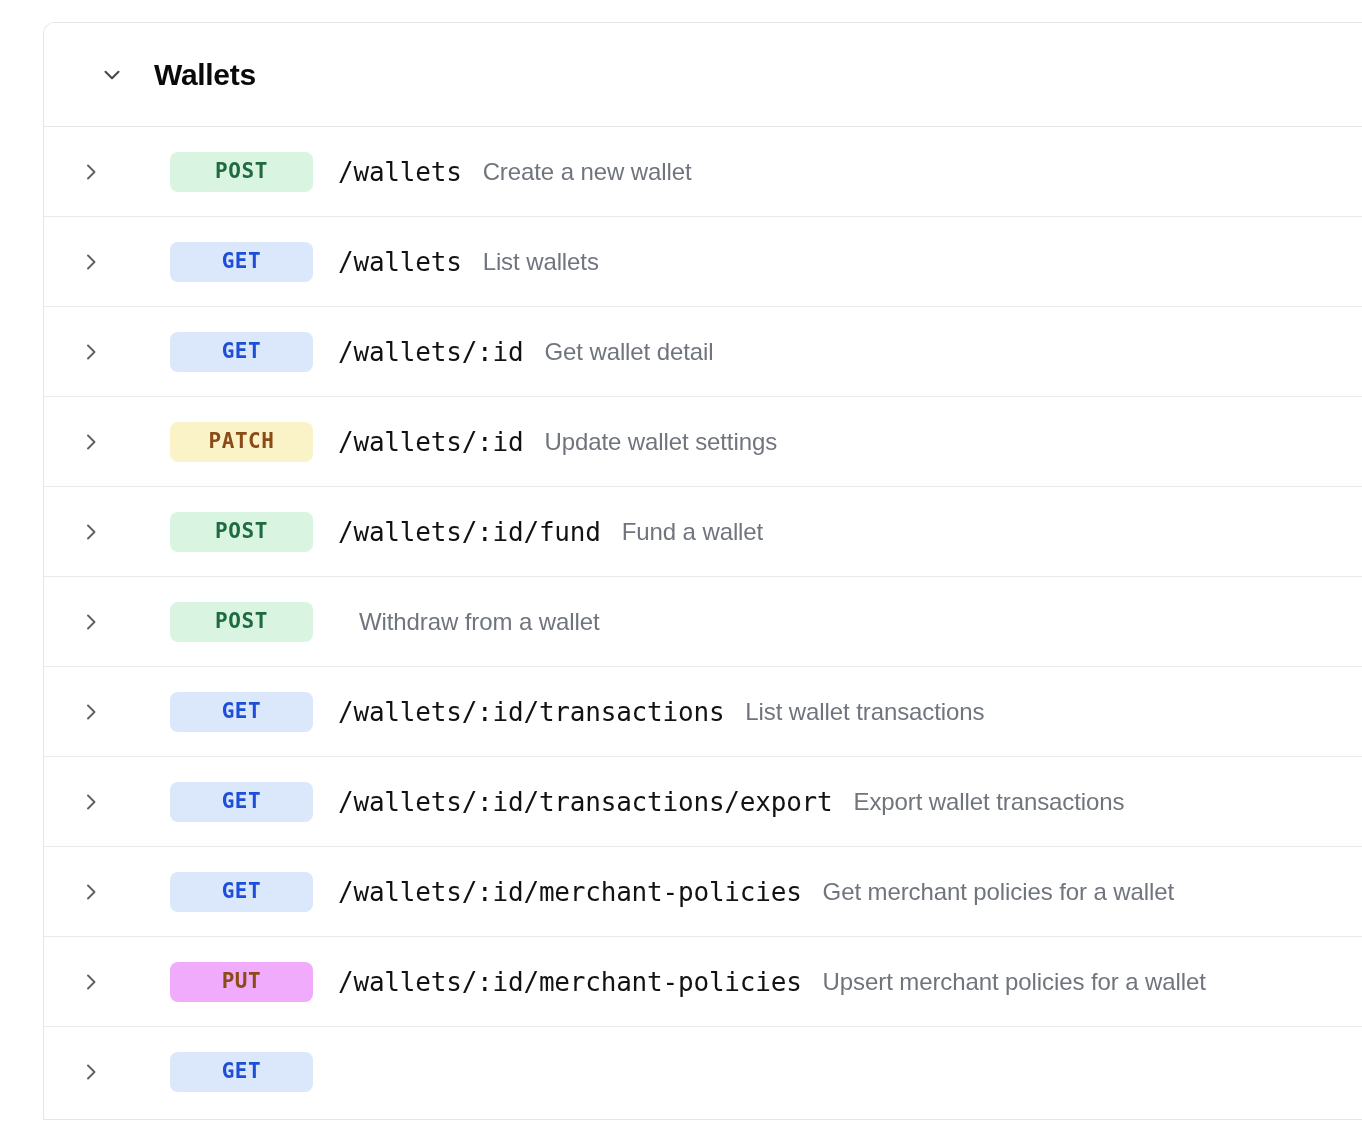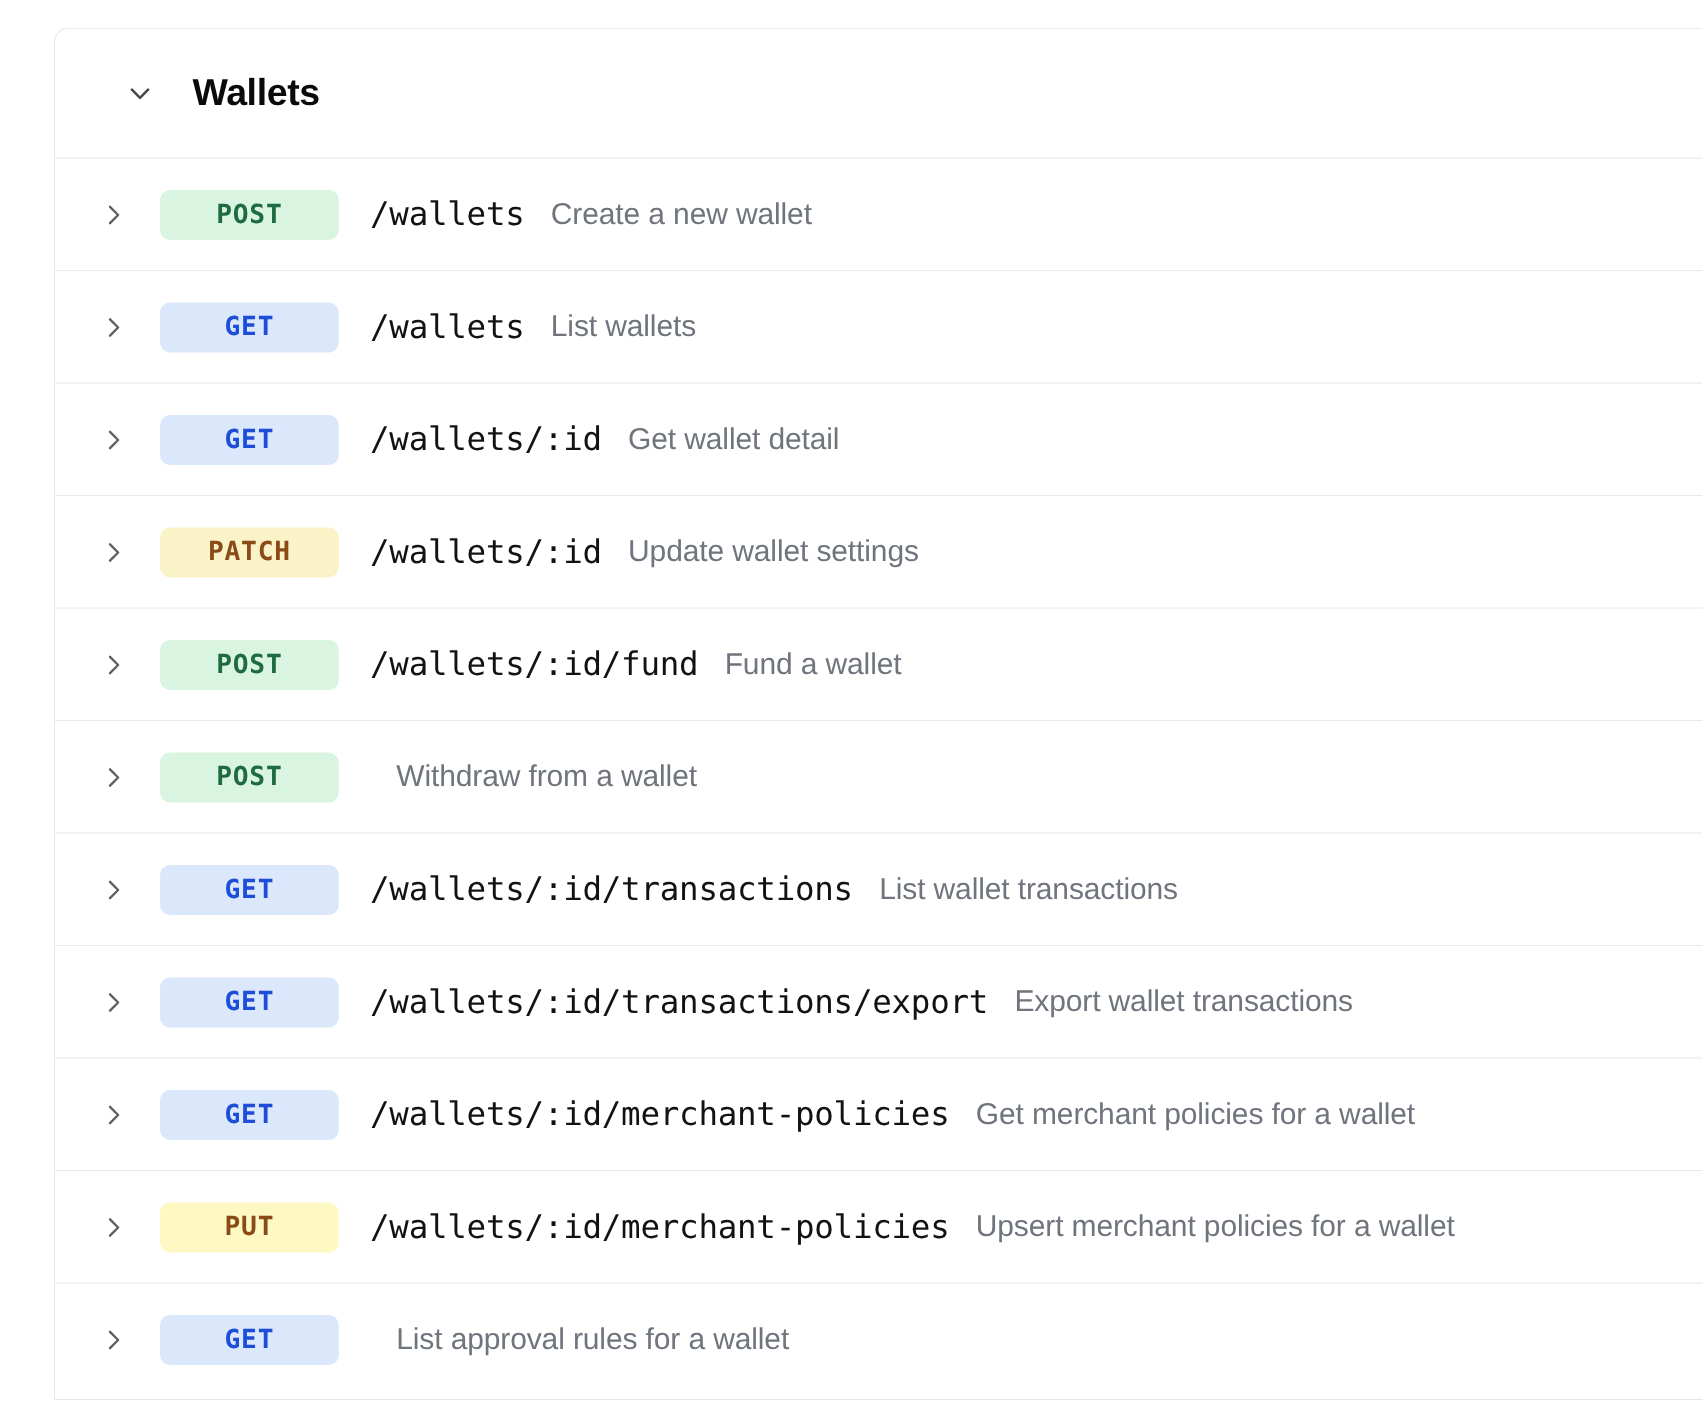--- a/index.html
+++ b/index.html
@@ -101,37 +101,37 @@
     height: 22px;
     flex: 0 0 auto;
     margin-right: 0;
     display: block;
   }
   .chev-right svg { display: block; }
 
   .method-badge {
     flex: 0 0 auto;
     width: 143px;
-    margin-left: 26px;
+    margin-left: 68px;
     margin-right: 25px;
     text-align: center;
     font-family: "DejaVu Sans Mono", "Liberation Mono", monospace;
     font-size: 21px;
     font-weight: 700;
     letter-spacing: 0.6px;
     border-radius: 8px;
     padding: 9px 0 10px 0;
     box-sizing: border-box;
     line-height: 1;
   }
 
   .m-get    { background: #dbe7fb; color: #1d4ed8; }
   .m-post   { background: #d9f5e2; color: #1f6b40; }
   .m-patch  { background: #fbf3c8; color: #8a4b17; }
-  .m-put    { background: #fef9c3; color: #8a4b17; }
+  .m-put    { background: #f0abfc; color: #8a4b17; }
 
   .endpoint-path {
     font-family: "DejaVu Sans Mono", "Liberation Mono", monospace;
     font-size: 26px;
     font-weight: 400;
     color: #121212;
     letter-spacing: -0.2px;
     white-space: nowrap;
     line-height: 1;
     text-align: right;
@@ -264,19 +264,18 @@
           <span class="endpoint-path">/wallets/:id/merchant-policies</span>
           <span class="endpoint-summary">Upsert merchant policies for a wallet</span>
         </div>
         <div class="endpoint-row">
           <span class="chev-right">
             <svg width="22" height="22" viewBox="0 0 22 22" fill="none" xmlns="http://www.w3.org/2000/svg" aria-hidden="true">
               <path d="M8 4.5 L14.5 11 L8 17.5" stroke="#5f6063" stroke-width="1.9" stroke-linecap="round" stroke-linejoin="round"></path>
             </svg>
           </span>
           <span class="method-badge m-get">GET</span>
-          <span class="endpoint-summary">List approval rules for a wallet</span>
         </div>
       </div>
 
   </div>
 
 </div>
 
 </body></html>

